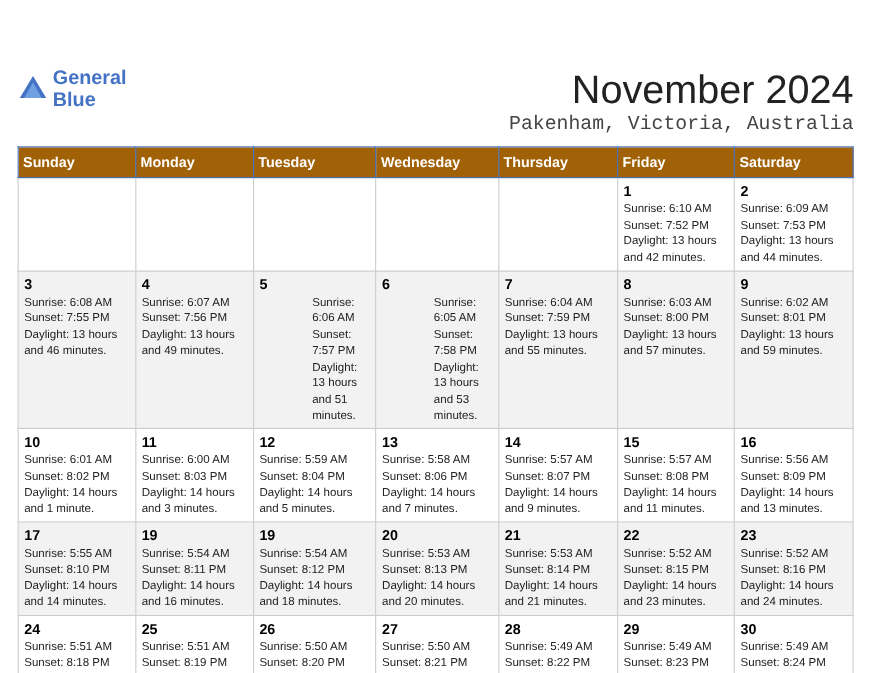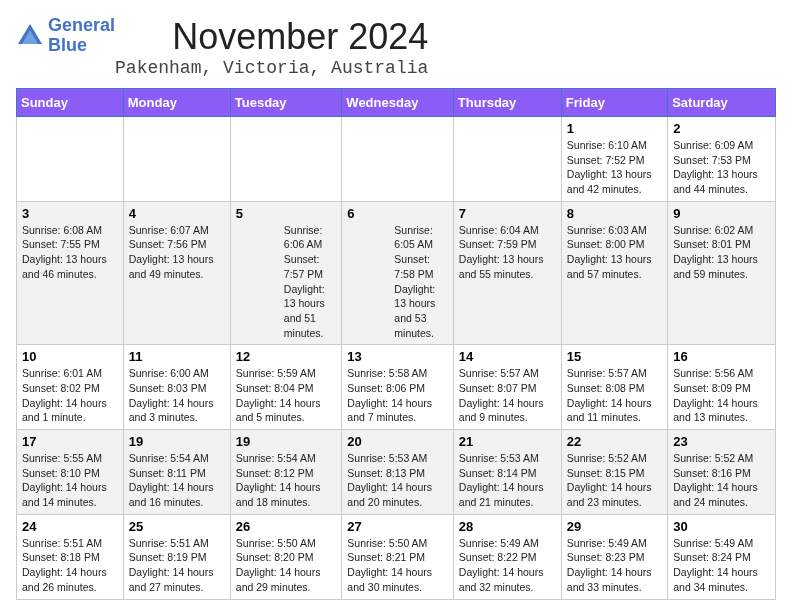--- a/index.html
+++ b/index.html
@@ -5,22 +5,24 @@
     * { box-sizing: border-box; margin: 0; padding: 0; }
     body {
       font-family: Arial, sans-serif;
       background: #fff;
       width: 792px;
       min-height: 612px;
       padding: 16px;
     }
     .header-area {
       display: flex;
+      justify-content: space-between;
       align-items: flex-start;
       margin-bottom: 10px;
+      margin-top: 45px;
     }
     .logo {
       display: flex;
       align-items: center;
       gap: 4px;
     }
     .logo-text {
       font-size: 18px;
       font-weight: bold;
       color: #1a1a2e;
@@ -45,21 +47,21 @@
       font-size: 18px;
       color: #444;
       font-family: Liberation Mono, monospace;
     }
     .calendar-table {
       width: 100%;
       border-collapse: collapse;
       font-size: 11px;
     }
     .calendar-table th {
-      background: #8b5cf6;
+      background: #a16207;
       color: #fff;
       padding: 6px 4px;
       text-align: left;
       font-size: 13px;
       font-weight: bold;
       border: 1px solid #4472c4;
     }
     .calendar-table td {
       border: 1px solid #ccc;
       vertical-align: top;

